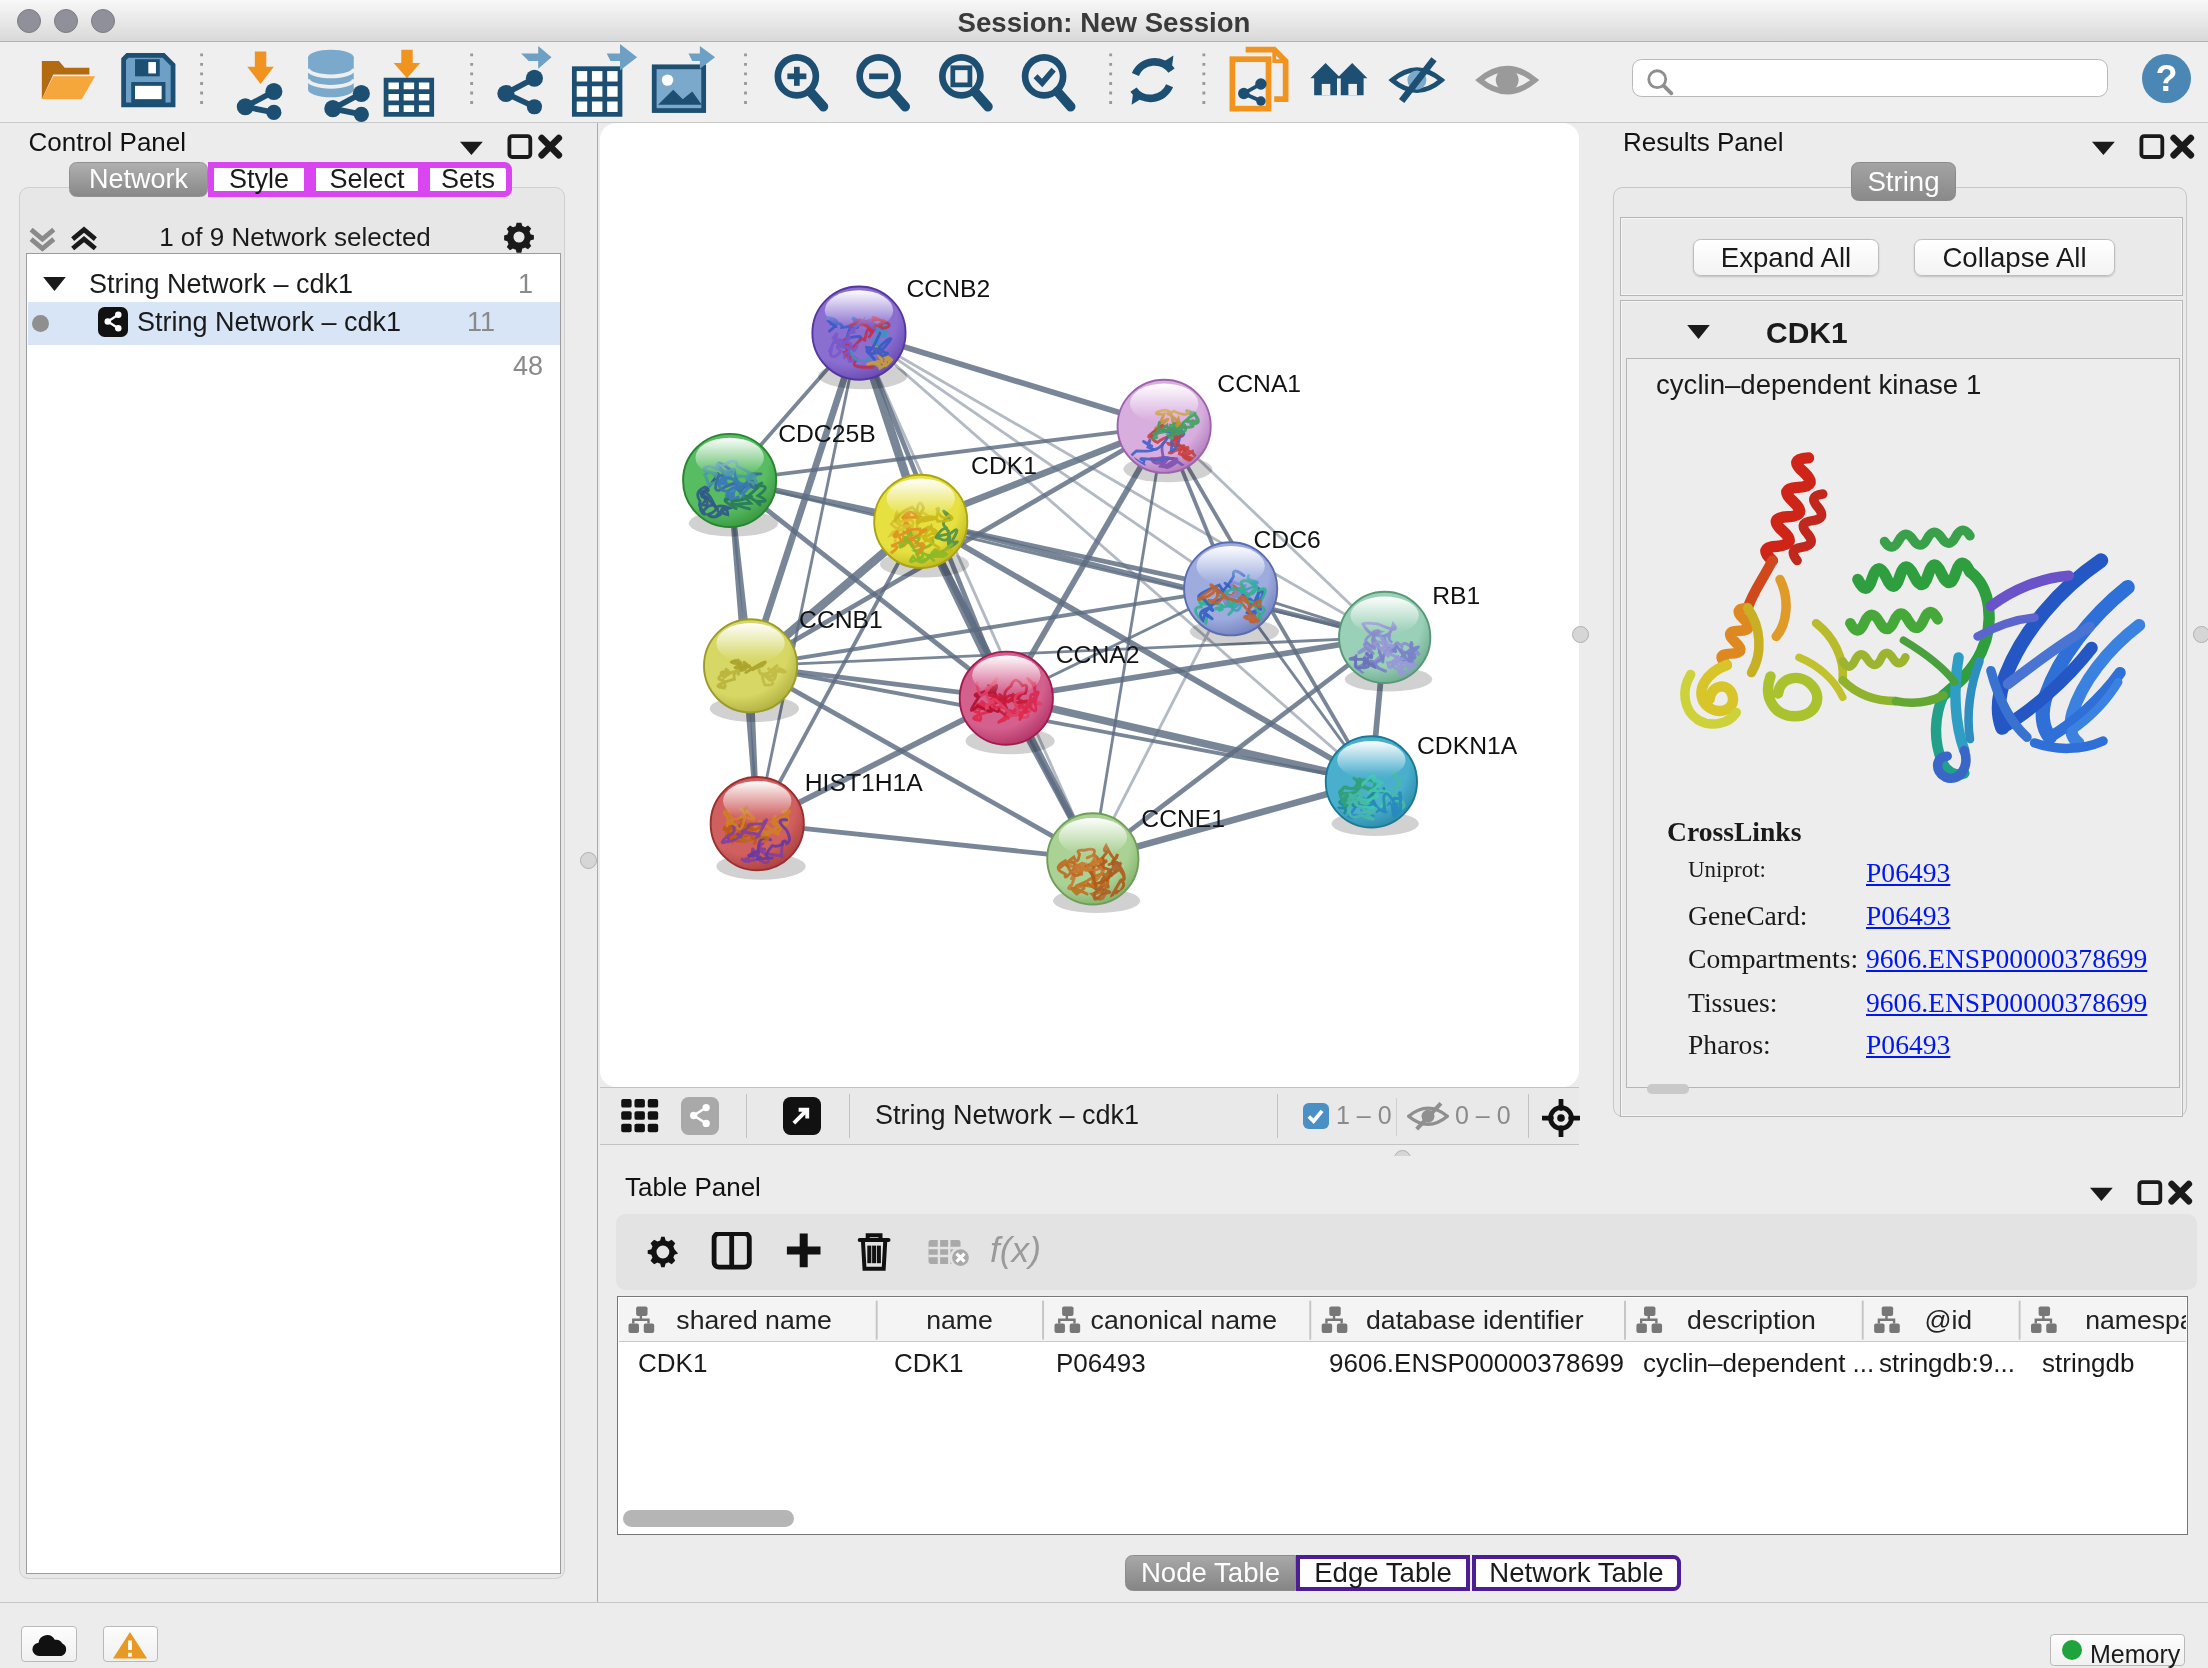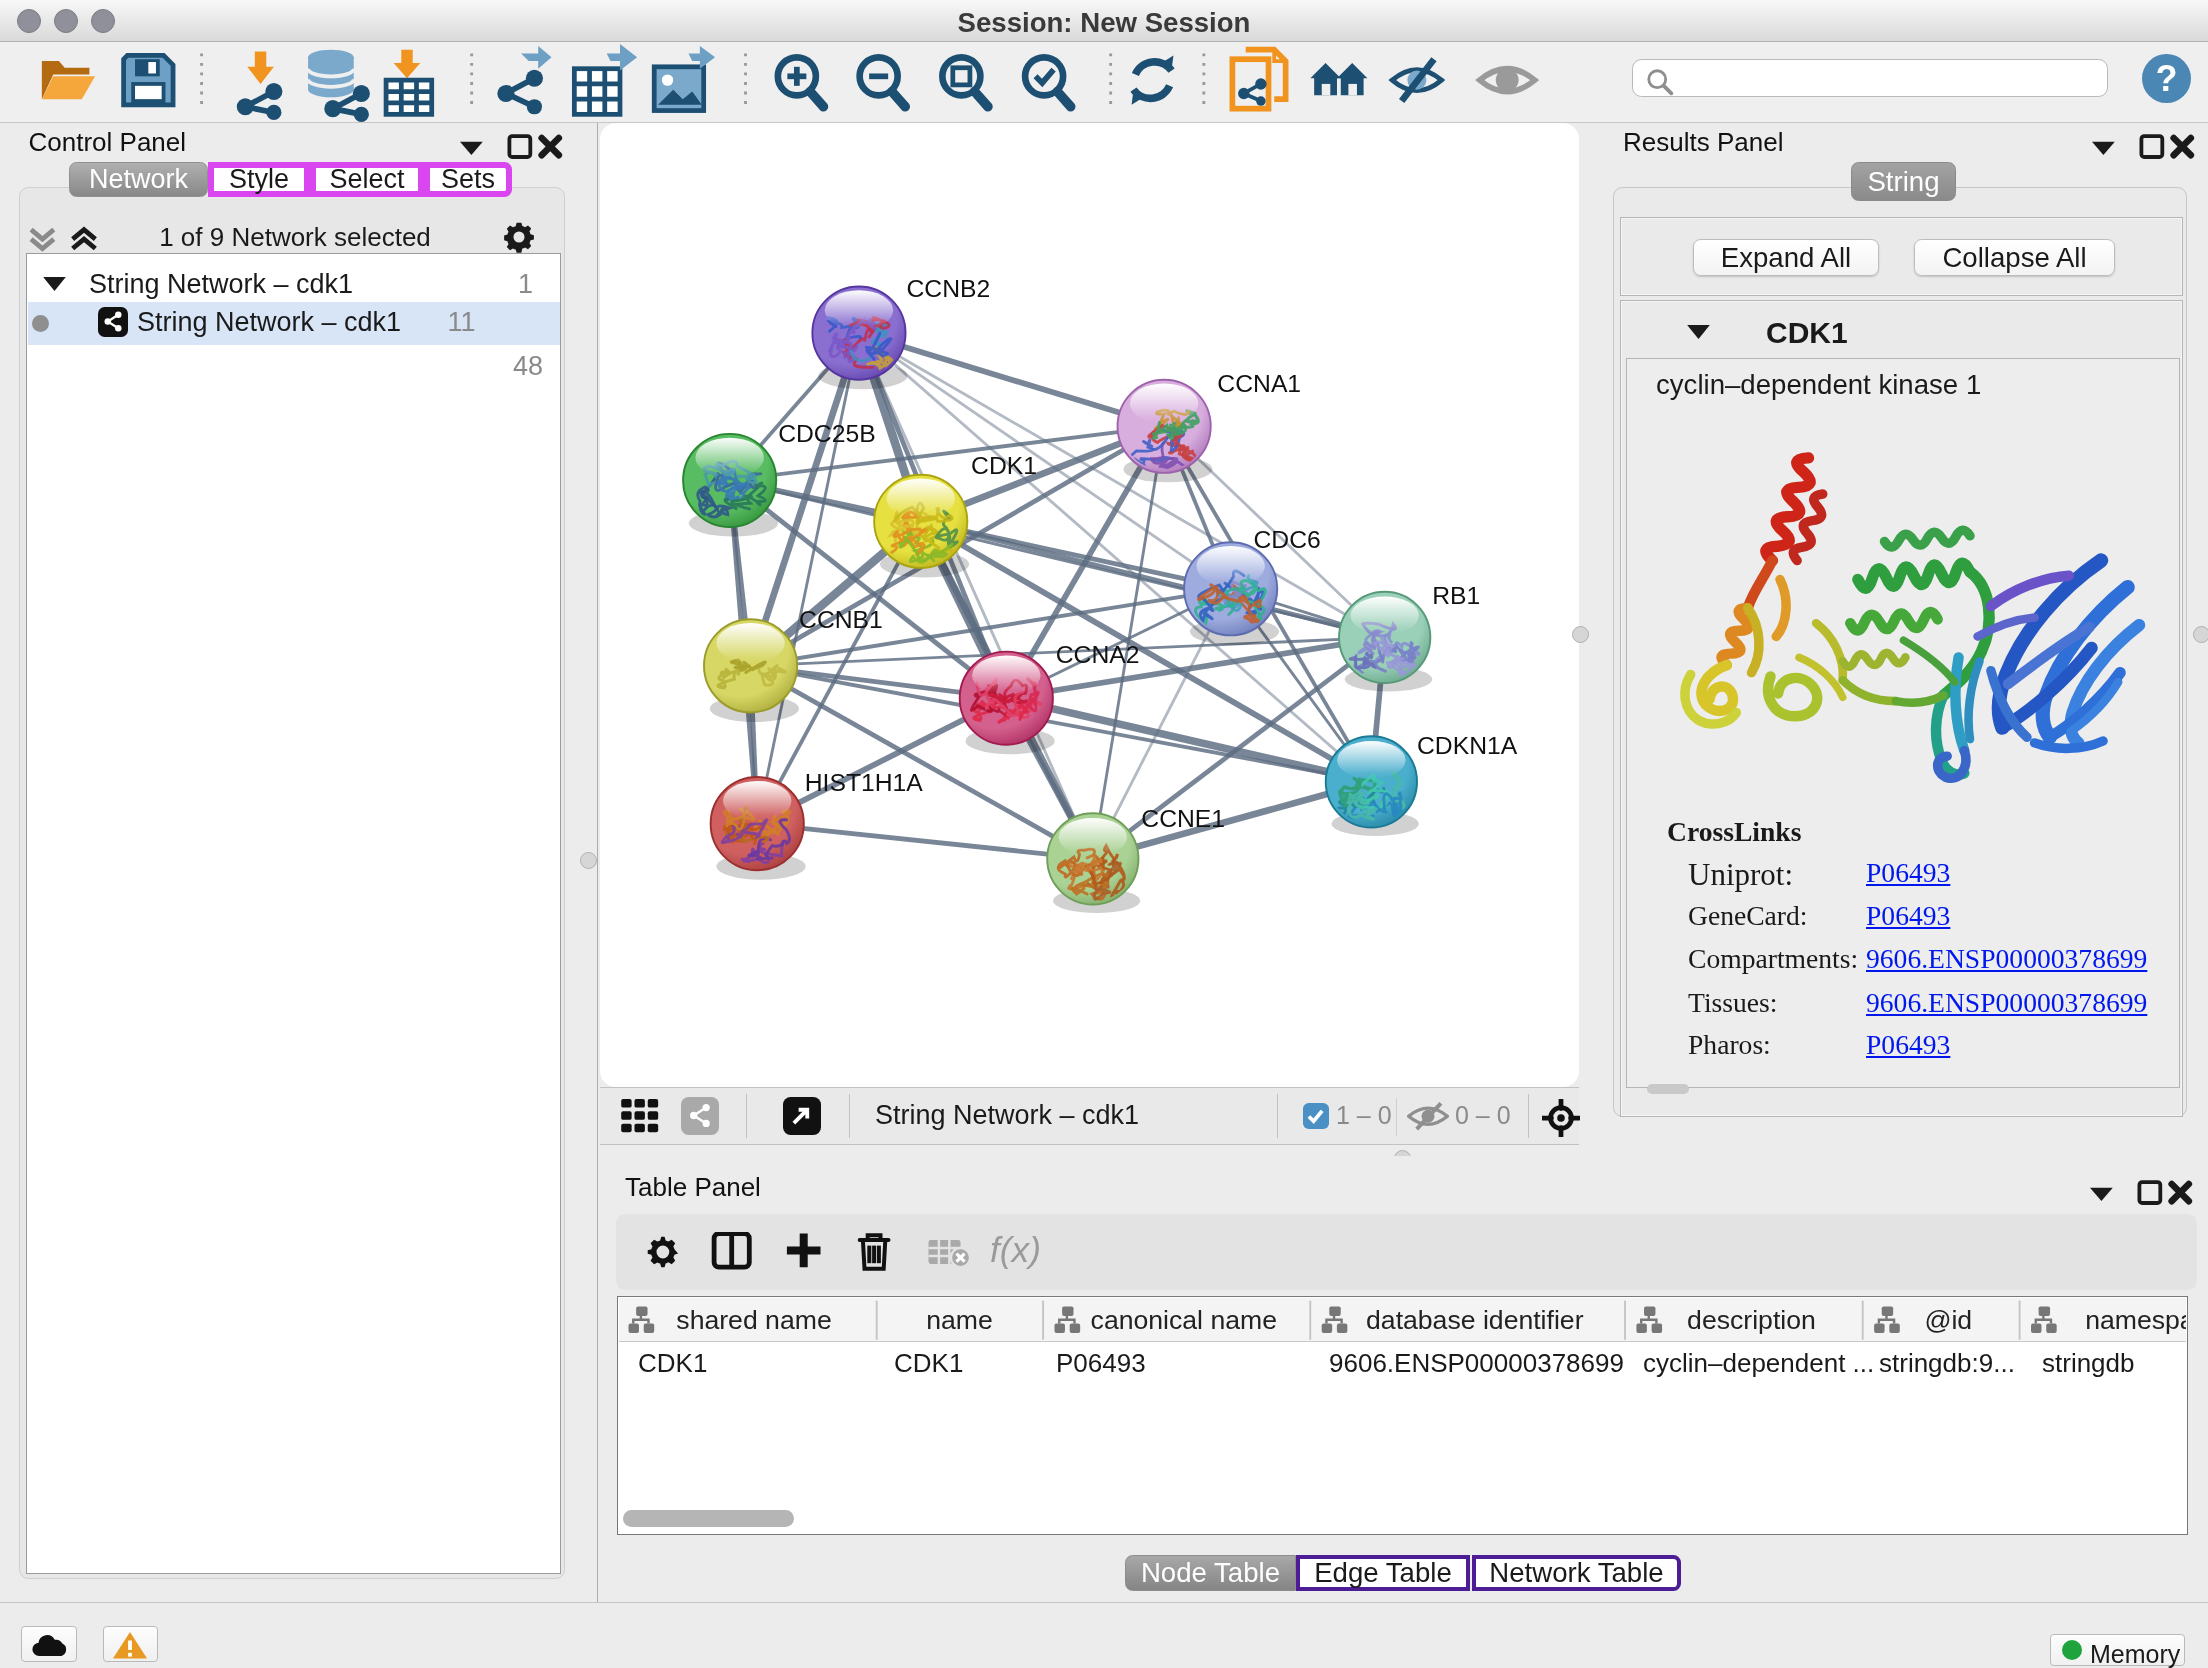--- a/index.html
+++ b/index.html
@@ -249,21 +249,21 @@
         <circle cx="16" cy="4" r="3.4"></circle>
         <circle cx="5" cy="11" r="3.4"></circle>
         <circle cx="16" cy="18" r="3.4"></circle>
       </g>
     <g stroke="#fff" stroke-width="2.4">
         <line x1="5" y1="11" x2="16" y2="4"></line>
         <line x1="5" y1="11" x2="16" y2="18"></line>
       </g>
   </svg>
   <div class="abs" style="left:137px;top:184px;font-size:27px;">String Network – cdk1</div>
-  <div class="abs" style="left:428px;top:184px;width:67px;text-align:center;font-size:27px;color:#8a8a8a;">11</div>
+  <div class="abs" style="left:428px;top:184px;width:67px;text-align:right;font-size:27px;color:#8a8a8a;">11</div>
   <div class="abs" style="left:476px;top:184px;width:67px;text-align:right;font-size:27px;color:#8a8a8a;margin-top:44px;">48</div>
 </div>
 
 <div class="abs" style="left:600px;top:123px;width:979px;height:964px;background:#fff;border-radius:16px;">
 <svg width="979" height="964" viewBox="631 129 1029 1014">
   <defs>
     <radialGradient id="g0" cx="0.38" cy="0.3" r="0.85">
           <stop offset="0" stop-color="#8a6fd0"></stop>
           <stop offset="0.62" stop-color="#8a6fd0"></stop>
           <stop offset="1" stop-color="#5536a0"></stop>
@@ -667,21 +667,21 @@
       <path d="M196 236 Q203 248 209 235 Q215 223 222 234 Q230 246 236 234 Q241 221 249 233 Q256 244 262 232" fill="none" stroke="#9cb430" stroke-width="9" stroke-linecap="round" stroke-linejoin="round"></path>
       <path d="M260 214 C280 226 300 240 314 258" fill="none" stroke="#4aa03c" stroke-width="8" stroke-linecap="round" stroke-linejoin="round"></path>
       <path d="M340 236 C330 262 326 292 330 318" fill="none" stroke="#2e8ec0" stroke-width="9" stroke-linecap="round" stroke-linejoin="round"></path>
       <path d="M352 246 C360 276 372 300 390 316" fill="none" stroke="#3a72d0" stroke-width="10" stroke-linecap="round" stroke-linejoin="round"></path>
       <path d="M398 322 C420 330 448 330 470 320" fill="none" stroke="#2e6fd8" stroke-width="10" stroke-linecap="round" stroke-linejoin="round"></path>
       <path d="M436 310 C456 296 474 278 486 258" fill="none" stroke="#3b82e0" stroke-width="9" stroke-linecap="round" stroke-linejoin="round"></path>
       <path d="M352 178 C376 160 406 148 434 146" fill="none" stroke="#6a52c8" stroke-width="11" stroke-linecap="round" stroke-linejoin="round"></path>
       <path d="M338 210 C356 200 378 192 398 190" fill="none" stroke="#5c65cc" stroke-width="9" stroke-linecap="round" stroke-linejoin="round"></path>
     </svg>
   <div class="abs serif" style="left:87px;top:693px;font-size:27.6px;font-weight:bold;">CrossLinks</div>
-  <div class="abs serif" style="left:108px;top:734px;font-size:31px;">Uniprot:</div>
+  <div class="abs serif" style="left:108px;top:734px;font-size:23px;">Uniprot:</div>
   <div class="abs serif link" style="left:286px;top:734px;font-size:27.6px;">P06493</div>
   <div class="abs serif" style="left:108px;top:777px;font-size:27.6px;">GeneCard:</div>
   <div class="abs serif link" style="left:286px;top:777px;font-size:27.6px;">P06493</div>
   <div class="abs serif" style="left:108px;top:820px;font-size:27.6px;">Compartments:</div>
   <div class="abs serif link" style="left:286px;top:820px;font-size:27.6px;">9606.ENSP00000378699</div>
   <div class="abs serif" style="left:108px;top:864px;font-size:27.6px;">Tissues:</div>
   <div class="abs serif link" style="left:286px;top:864px;font-size:27.6px;">9606.ENSP00000378699</div>
   <div class="abs serif" style="left:108px;top:906px;font-size:27.6px;">Pharos:</div>
   <div class="abs serif link" style="left:286px;top:906px;font-size:27.6px;">P06493</div>
   <div class="abs" style="left:67px;top:961px;width:42px;height:9.5px;background:#c9c9c9;border-radius:4.8px;"></div>

